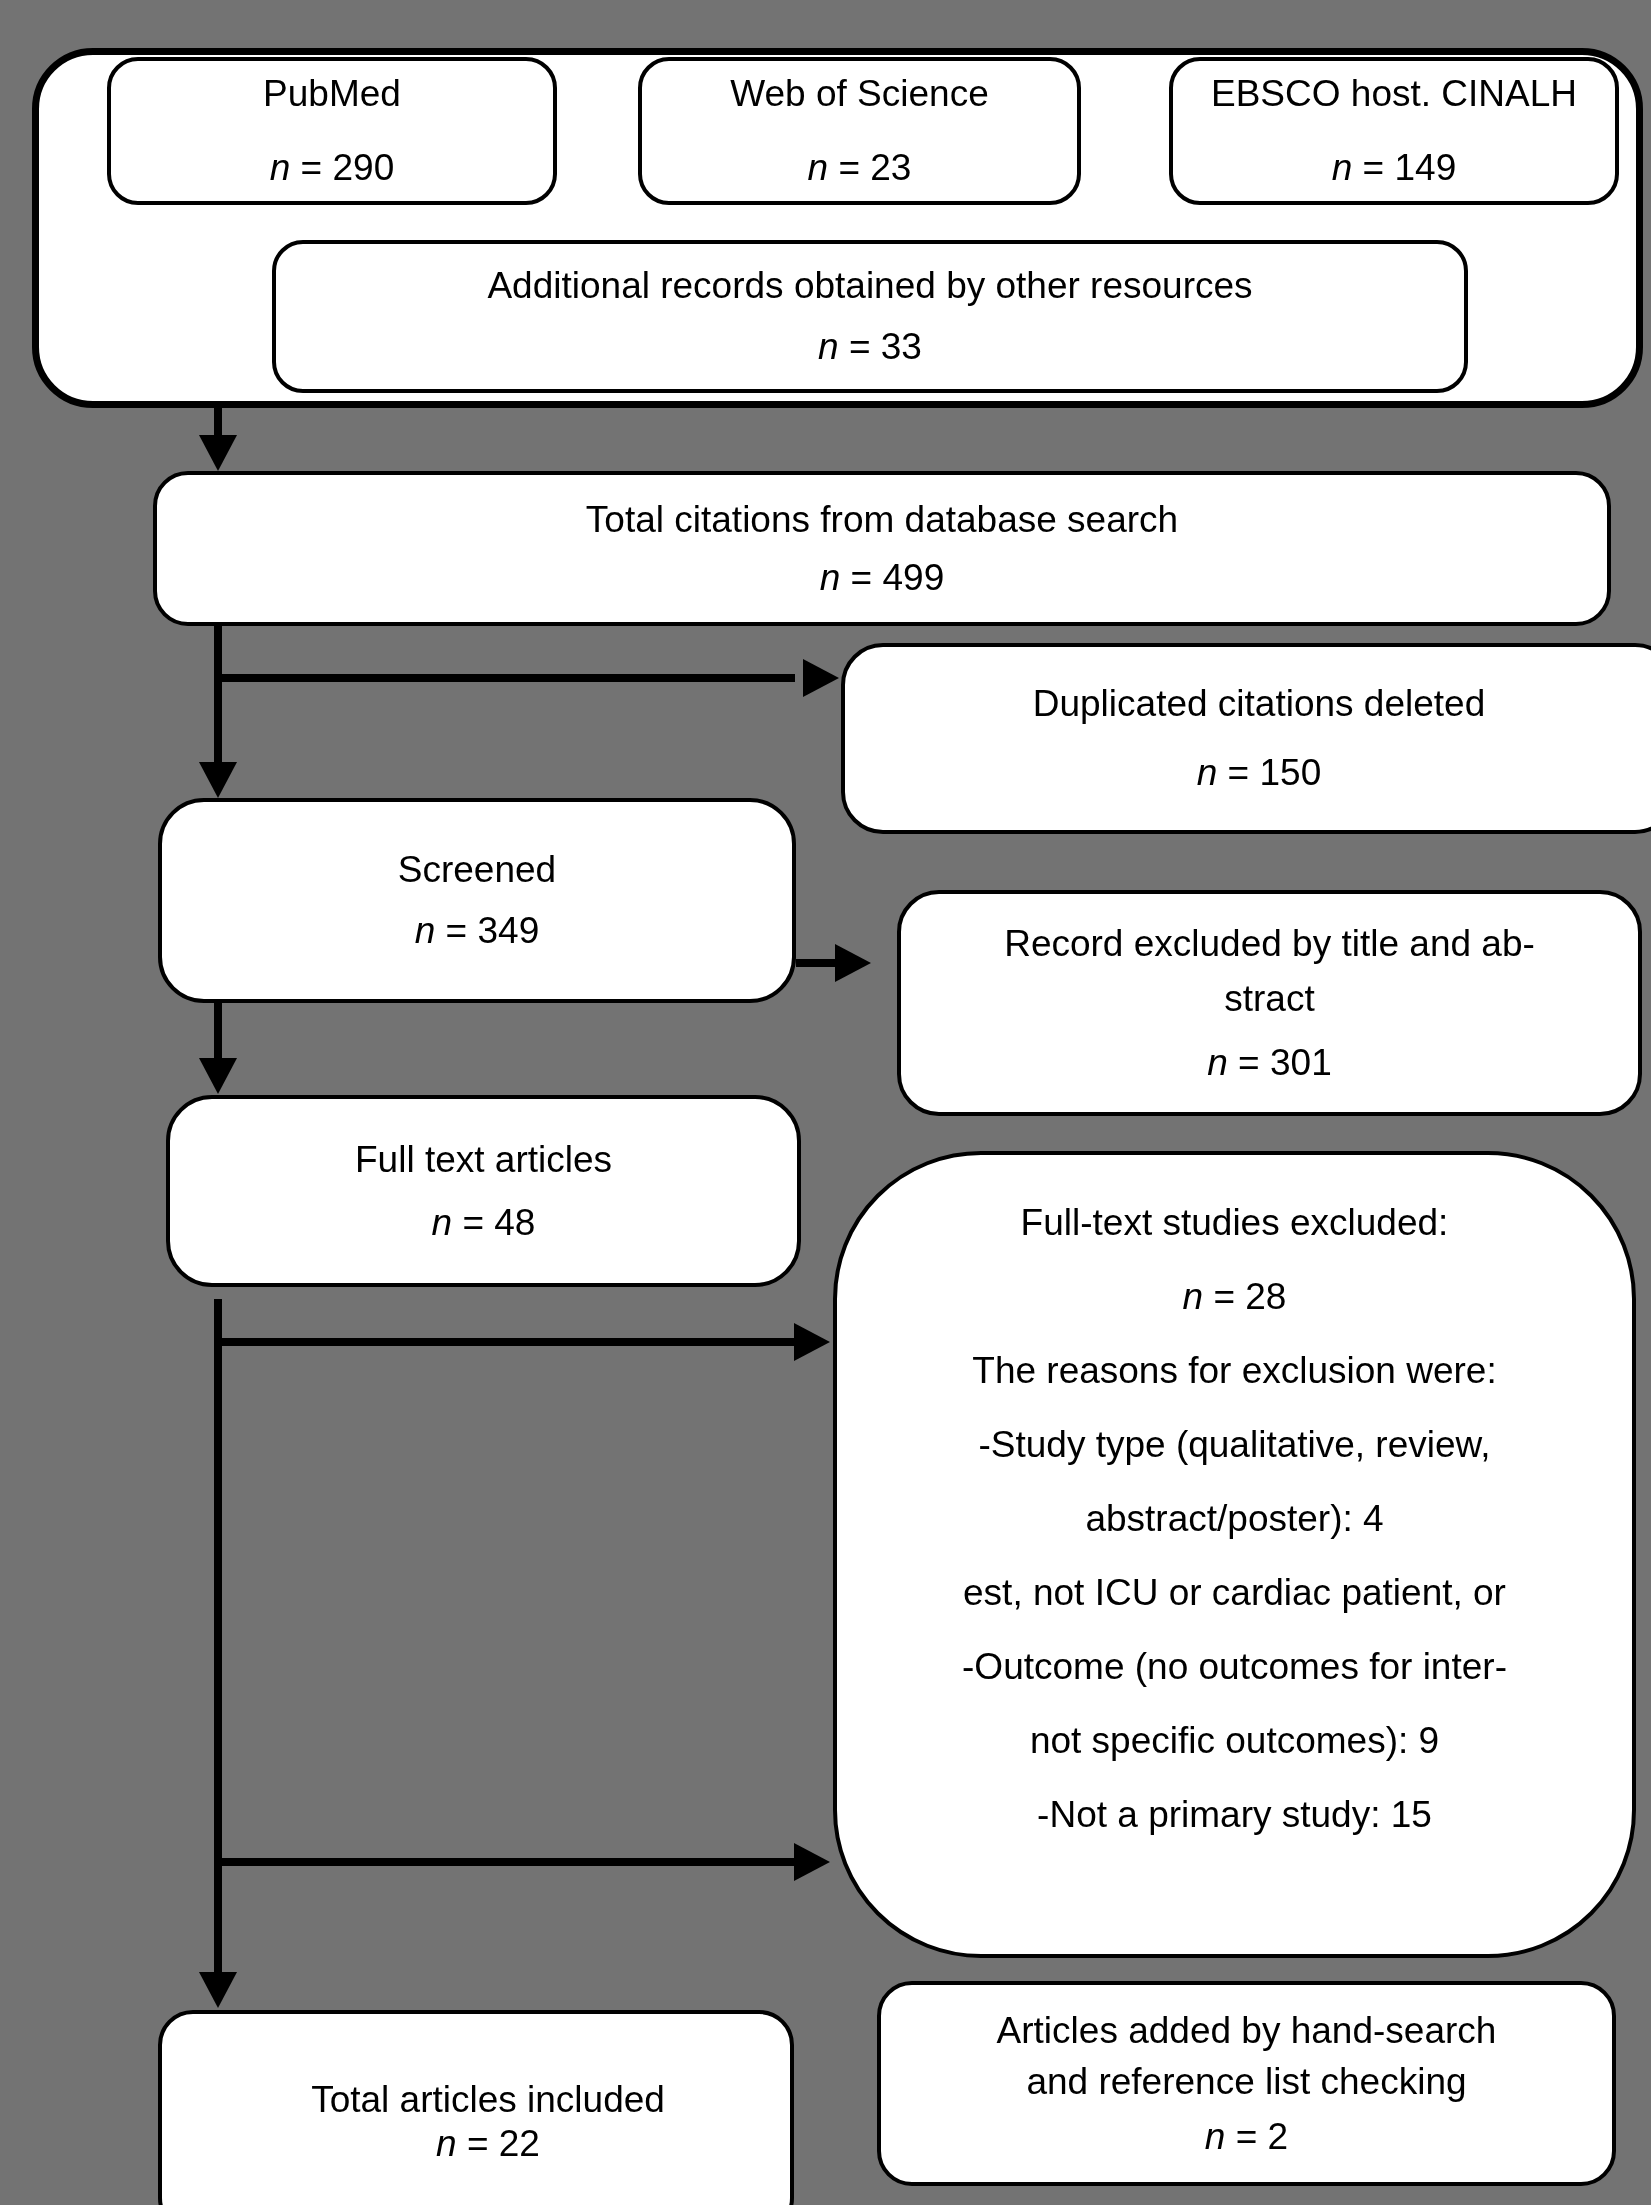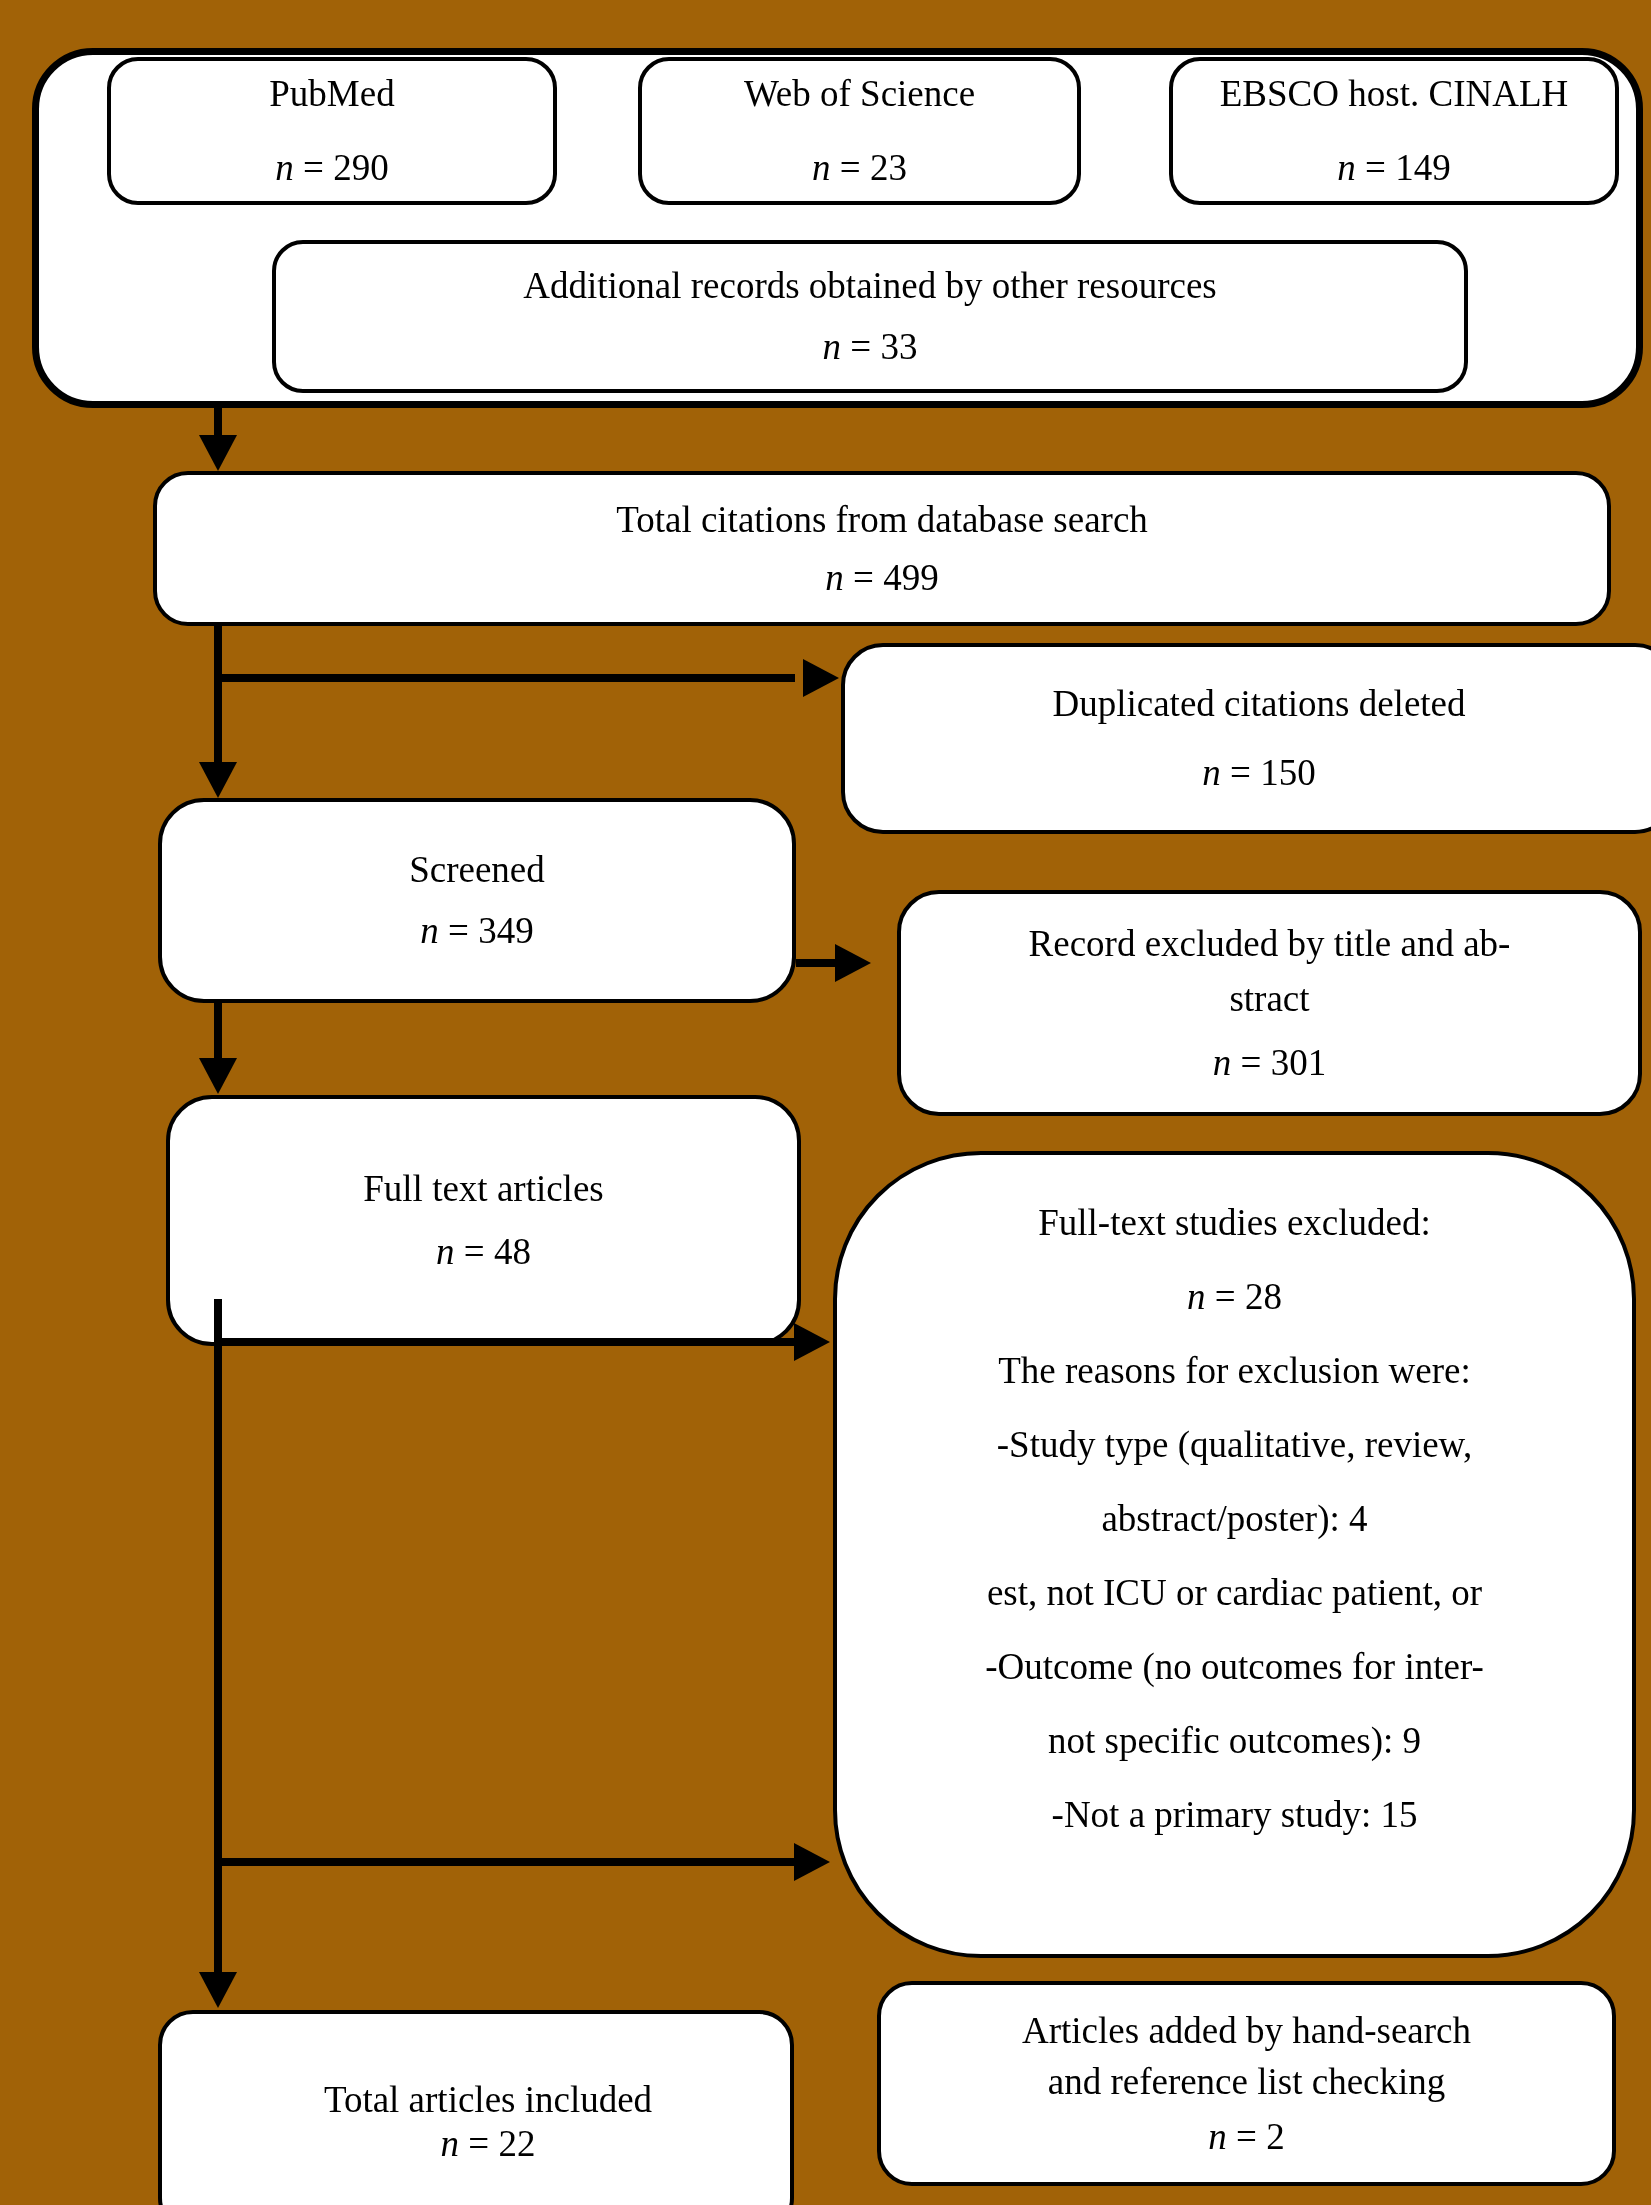--- a/index.html
+++ b/index.html
@@ -1,20 +1,20 @@
 <!DOCTYPE html>
 <html style="font-size:10.3px"><head>
 <meta charset="utf-8">
 <style>
   html,body{margin:0;padding:0;background:#ffffff;}
   .canvas{
     position:relative;
     width:1651px;height:2205px;
-    background:#a16207;
-    font-family:Liberation Serif, serif;
+    background:#737373;
+    font-family:Liberation Sans, sans-serif;
     color:#000000;
     overflow:hidden;
   }
   .box{
     position:absolute;
     box-sizing:border-box;
     background:#ffffff;
     border:4.5px solid #000000;
     display:flex;
     flex-direction:column;
@@ -30,21 +30,21 @@
   #pubmed{left:107px;top:57px;width:450px;height:148px;border-radius:31px;gap:29.5px;}
   #wos{left:638px;top:57px;width:443px;height:148px;border-radius:31px;gap:29.5px;}
   #ebsco{left:1169px;top:57px;width:450px;height:148px;border-radius:31px;gap:29.5px;}
   #additional{left:272px;top:240px;width:1196px;height:153px;border-radius:31px;gap:16.7px;}
   #totalcit{left:153px;top:471px;width:1458px;height:155px;border-radius:35px;gap:14px;}
   #dup{left:841px;top:643px;width:836px;height:191px;border-radius:42px;gap:24.4px;}
   #screened{left:158px;top:798px;width:638px;height:205px;border-radius:46px;gap:17px;}
   #recexcl{left:873px;top:890px;width:745px;height:226px;border-radius:42px;margin-left:24px;}
   #recexcl .tline{line-height:55px;}
   #recexcl .count{line-height:55px;margin-top:9.6px;}
-  #fulltext{left:166px;top:1095px;width:635px;height:251px;border-radius:46px;gap:19px;}
+  #fulltext{left:166px;top:1095px;width:635px;height:192px;border-radius:46px;gap:19px;}
   #bigexcl{left:833px;top:1151px;width:803px;height:807px;border-radius:148px;justify-content:flex-start;padding:31px 19px 16px 19px;}
   #bigexcl span{display:block;line-height:74px;}
   #bigexcl .count::first-letter{font-style:italic;}
   #totalinc{left:158px;top:2010px;width:636px;height:223px;border-radius:35px;gap:0;padding-left:24px;}
   #handsearch{left:877px;top:1981px;width:739px;height:205px;border-radius:35px;}
   #handsearch .tline{line-height:51px;}
   #handsearch .count{line-height:51px;margin-top:3.2px;}
   
   .line{position:absolute;background:#000000;}
   .arrow-down{position:absolute;width:0;height:0;

